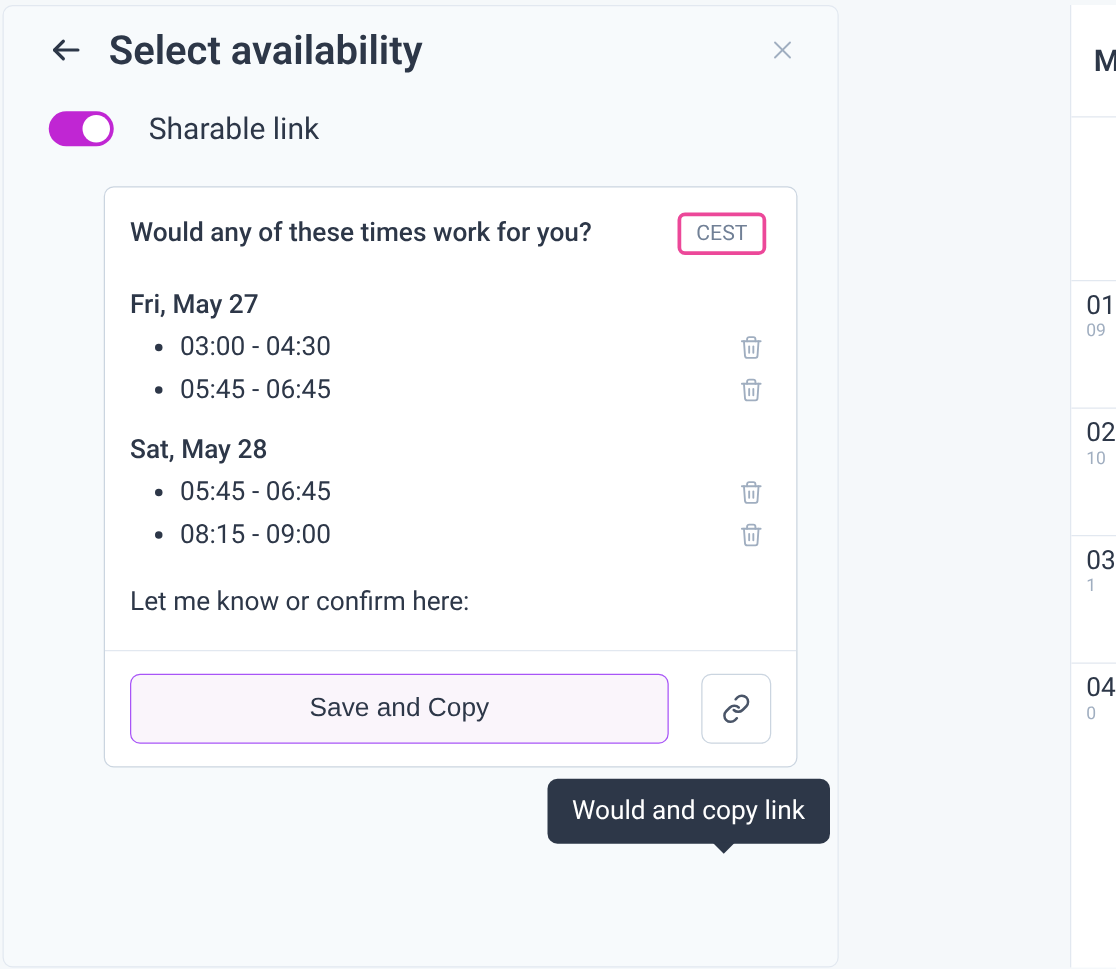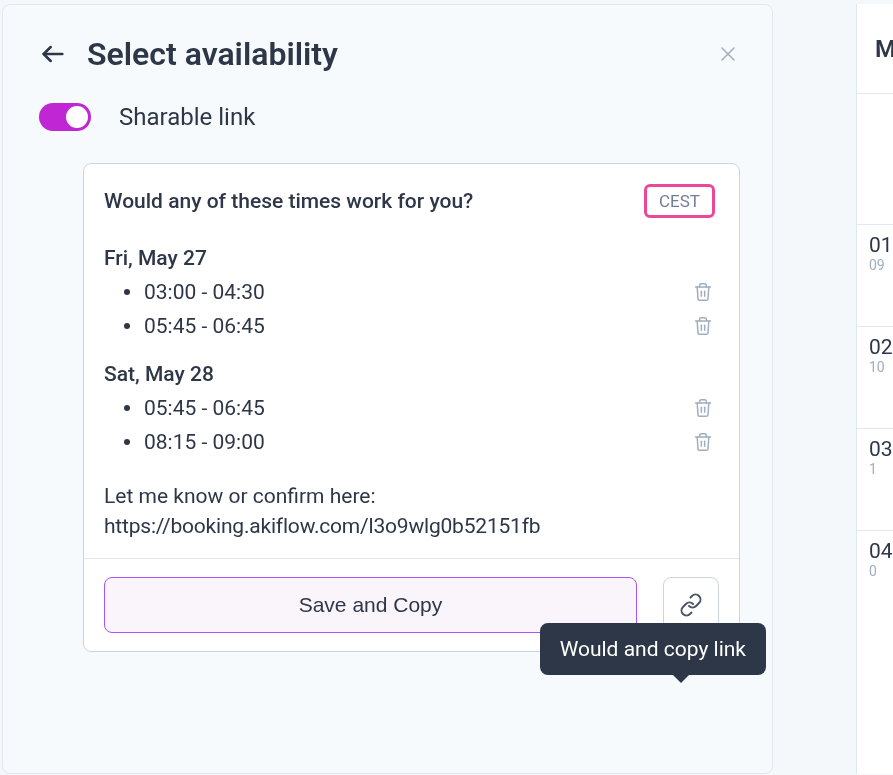--- a/index.html
+++ b/index.html
@@ -12,26 +12,26 @@
       background: #f5f8fa;
       width: 893px;
       height: 775px;
       overflow: hidden;
       position: relative;
     }
     .main-panel {
       position: absolute;
       left: 2px;
       top: 4px;
-      width: 771px;
+      width: 669px;
       height: 770px;
       background: #f7fafc;
       border: 1px solid #e2e8f0;
       border-radius: 8px;
-      padding: 30px 32px;
+      padding: 16px 32px;
     }
     .header-row {
       display: flex;
       align-items: center;
       margin-bottom: 30px;
     }
     .back-arrow {
       width: 36px;
       height: 36px;
       display: flex;
@@ -344,21 +344,20 @@
                 <path d="M19 6l-1 14a2 2 0 0 1-2 2H8a2 2 0 0 1-2-2L5 6"></path>
                 <path d="M8 6V4a2 2 0 0 1 2-2h4a2 2 0 0 1 2 2v2"></path>
                 <line x1="10" y1="11" x2="10" y2="17"></line>
                 <line x1="14" y1="11" x2="14" y2="17"></line>
               </svg>
           </div>
         </div>
       </div>
 
       <div class="confirm-label">Let me know or confirm here:</div>
-      <div class="booking-url">https://booking.akiflow.com/l3o9wlg0b52151fb</div>
 
     </div>
 
     <div class="card-footer">
       <button class="save-copy-btn">Save and Copy</button>
       <button class="link-btn">
         <svg width="24" height="24" viewBox="0 0 24 24" fill="none" stroke="#4a5568" stroke-width="2" stroke-linecap="round" stroke-linejoin="round">
           <path d="M10 13a5 5 0 0 0 7.07 0l3-3a5 5 0 0 0-7.07-7.07l-1.5 1.5"></path>
           <path d="M14 11a5 5 0 0 0-7.07 0l-3 3a5 5 0 0 0 7.07 7.07l1.5-1.5"></path>
         </svg>

